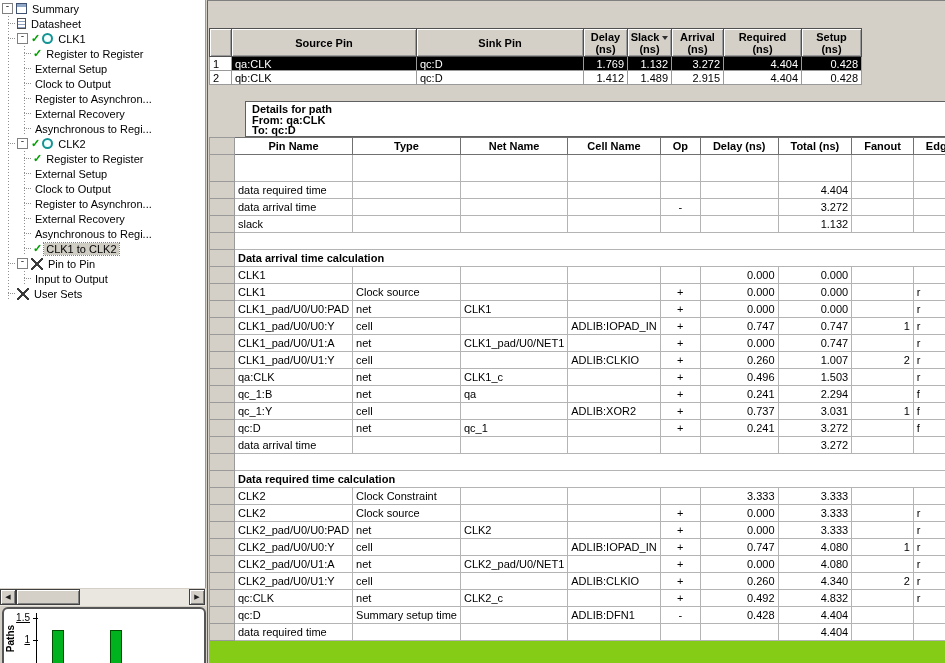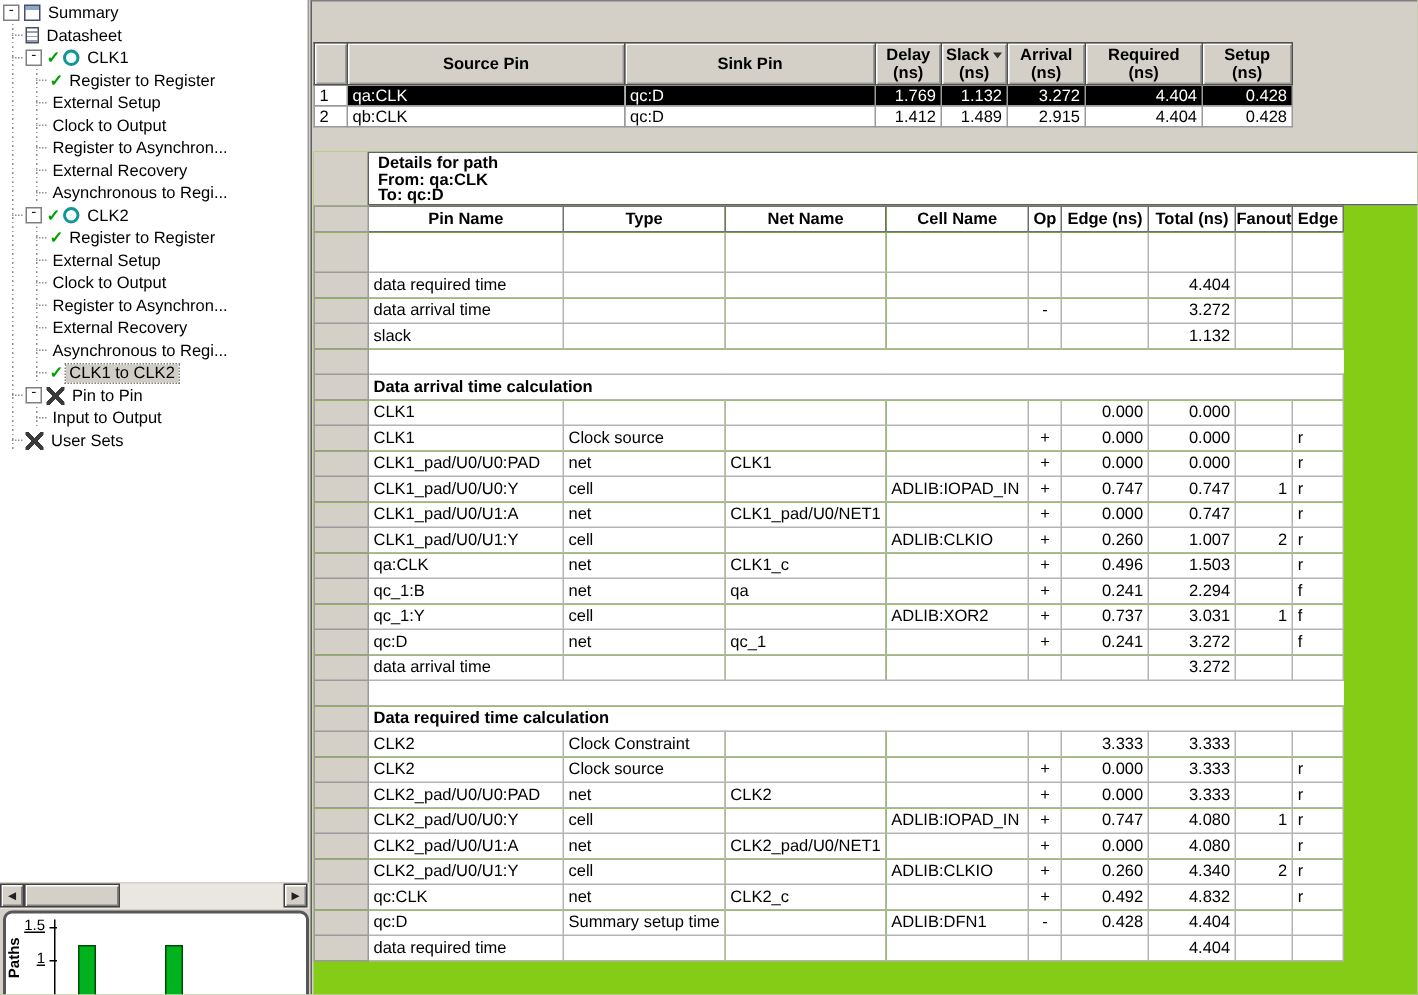--- a/index.html
+++ b/index.html
@@ -68,21 +68,21 @@
   .sortmark{display:inline-block;width:0;height:0;border-left:3px solid transparent;border-right:3px solid transparent;
             border-top:4px solid #303030;margin-left:3px;vertical-align:middle;}
   .hl{line-height:12px;}
 
   .details-wrap{position:absolute;left:1px;top:100px;width:737px;height:563px;background:#84cc16;overflow:hidden;}
   .corner-gray{position:absolute;left:0;top:0;width:36px;height:36px;background:#d4d0c8;}
   .dtitle{position:absolute;left:36px;top:0;width:701px;height:36px;box-sizing:border-box;border:1px solid #606060;
           padding:2px 0 0 6px;font-weight:bold;line-height:10.5px;background:#fff;}
   .dtable{position:absolute;left:0;top:36px;}
   .dtable th{border:1px solid #707070;height:16px;font-weight:bold;text-align:center;background:#fff;
-             padding:0 0;white-space:nowrap;overflow:hidden;}
+             padding:0 12px;white-space:nowrap;overflow:hidden;}
   .dtable td{border:1px solid #b4b4b4;height:16px;padding:0 3px;white-space:nowrap;overflow:hidden;background:#fff;}
   .dtable td.graycell,.dtable th.graycell{background:#d4d0c8;border-color:#9a9a9a;}
   .dtable td.nob{border:0;background:#fff;}
   .dtable td.section{font-weight:bold;}
   .tallrow td{height:26px;}
 </style>
 </head>
 <body>
 
 <div id="root">
@@ -292,21 +292,21 @@
             <col style="width:34px">
         </colgroup>
         <thead id="dhead">
             <tr>
               <th class="graycell"></th>
               <th>Pin Name</th>
               <th>Type</th>
               <th>Net Name</th>
               <th>Cell Name</th>
               <th>Op</th>
-              <th>Edge (ns)</th>
+              <th>Delay (ns)</th>
               <th>Total (ns)</th>
               <th>Fanout</th>
               <th>Edge</th>
             </tr>
           </thead>
         <tbody id="dbody">
             <tr class="tallrow">
               <td class="graycell"></td>
               <td class="al"></td>
               <td class="al"></td>

